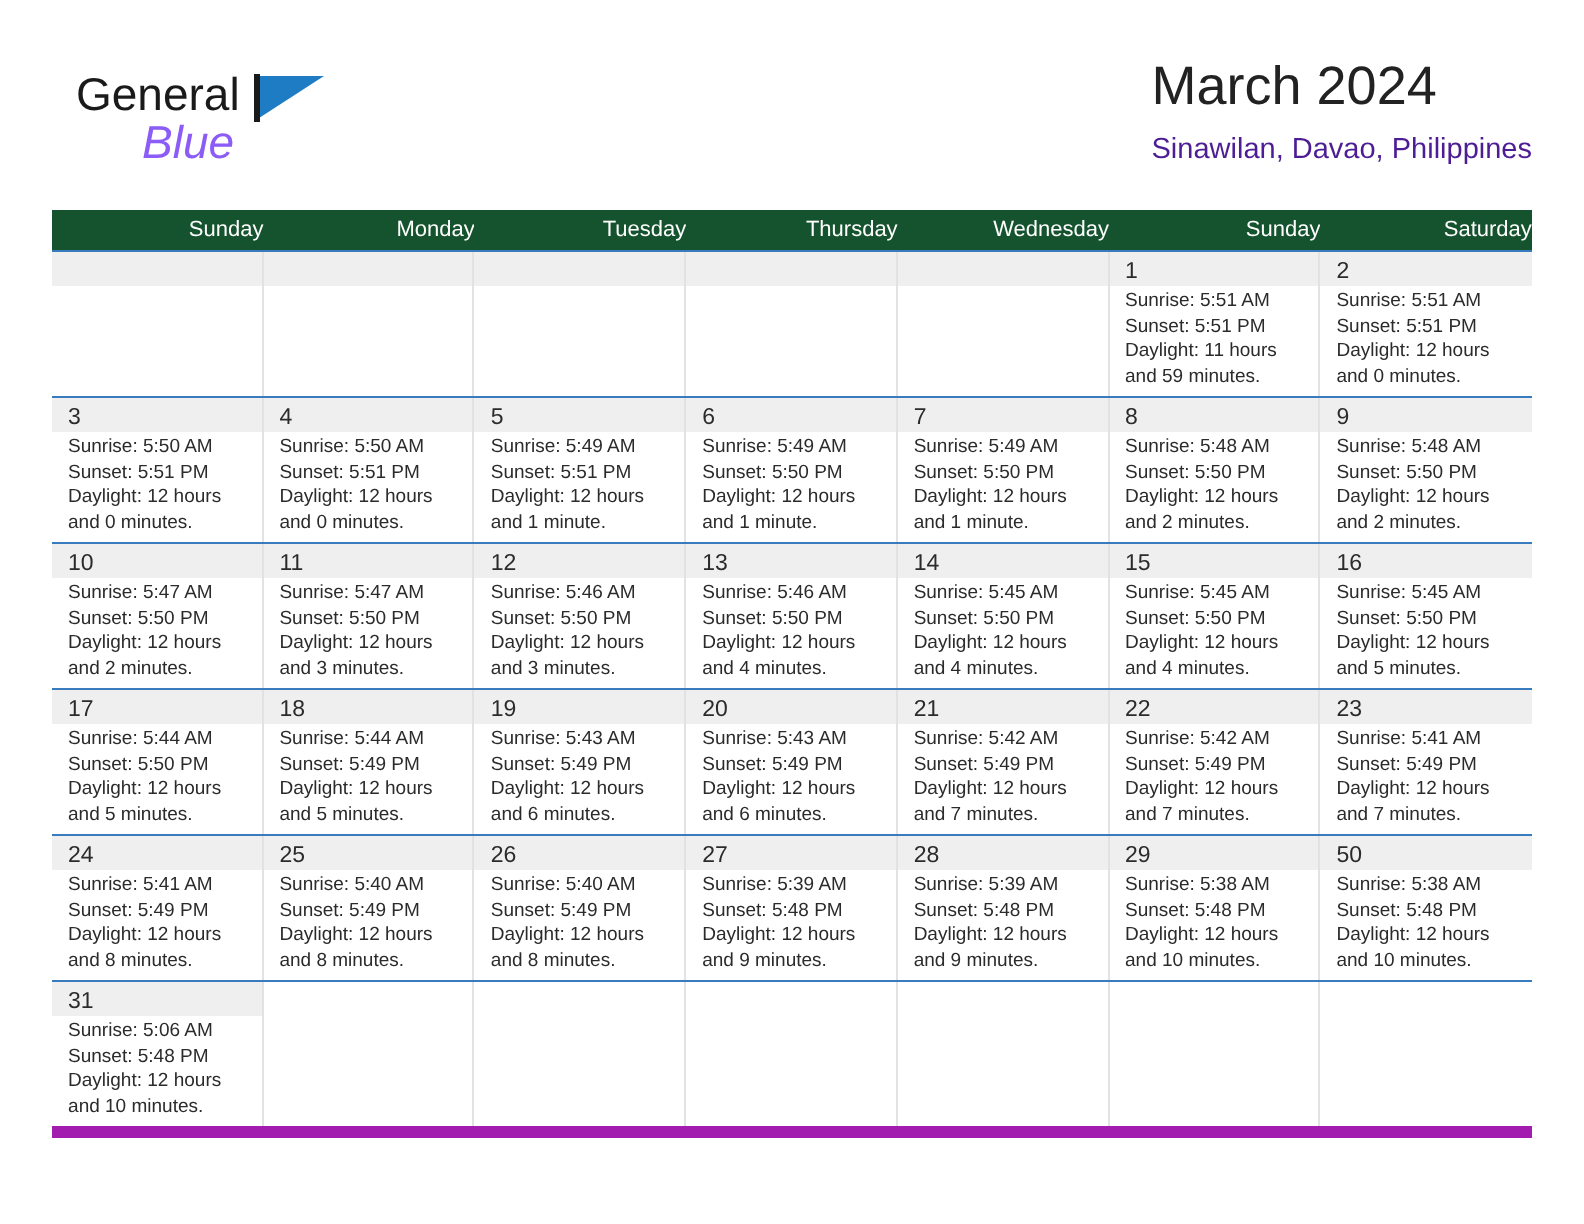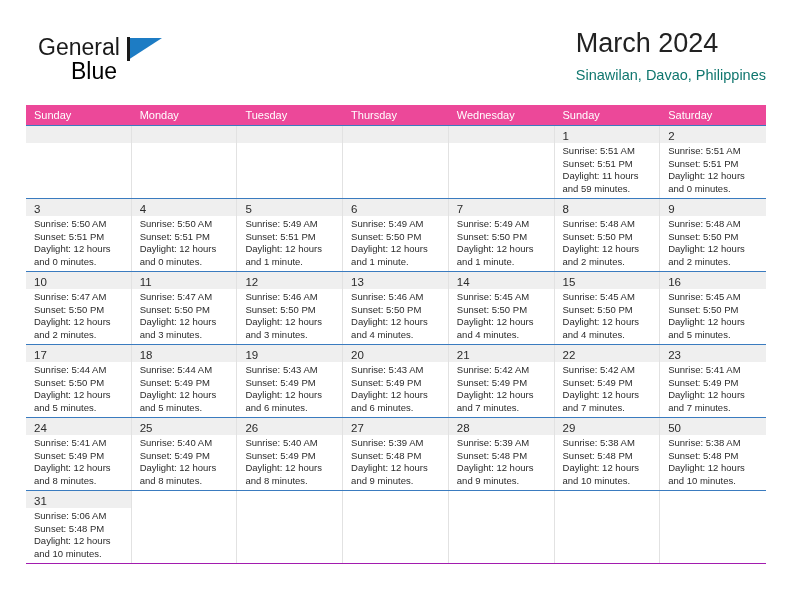--- a/index.html
+++ b/index.html
@@ -50,75 +50,78 @@
     left: 89px;
     top: 3px;
     width: 36px;
     height: 24px;
   }
   .logo-blue {
     position: absolute;
     left: 33px;
     top: 24px;
     font-size: 23px;
-    color: #000000;
+    color: #8b5cf6;
     font-family: "Liberation Sans", sans-serif;
+    font-style: italic;
   }
 
   .title-wrap {
     position: absolute;
     right: 0;
     top: 0;
     text-align: left;
   }
   .cal-title {
     font-size: 27px;
     color: #222222;
     line-height: 34px;
     white-space: nowrap;
   }
   .cal-subtitle {
     font-size: 14.5px;
-    color: #0f766e;
+    color: #4c1d95;
     line-height: 22px;
     margin-top: 4px;
     white-space: nowrap;
   }
 
   
   .calendar {
     position: absolute;
     left: 26px;
     top: 105px;
     width: 740px;
   }
   .dow-row {
     display: flex;
-    background: #ec4899;
+    background: #14532d;
     height: 20px;
+    text-align: right;
   }
   .dow {
     flex: 0 0 105.714px;
     width: 105.714px;
     box-sizing: border-box;
     padding-left: 8px;
     color: #ffffff;
     font-size: 11px;
     line-height: 20px;
     white-space: nowrap;
     overflow: hidden;
   }
 
   .week {
     display: flex;
     border-top: 1px solid #3a7bbf;
     height: 72px;
   }
   .week:last-child {
-    border-bottom: 1px solid #a21caf;
+    border-bottom: 6px solid #a21caf;
+    justify-content: center;
   }
   .cell {
     flex: 0 0 105.714px;
     width: 105.714px;
     box-sizing: border-box;
     border-right: 1px solid #e2e2e2;
     position: relative;
     overflow: hidden;
   }
   .cell:last-child {

